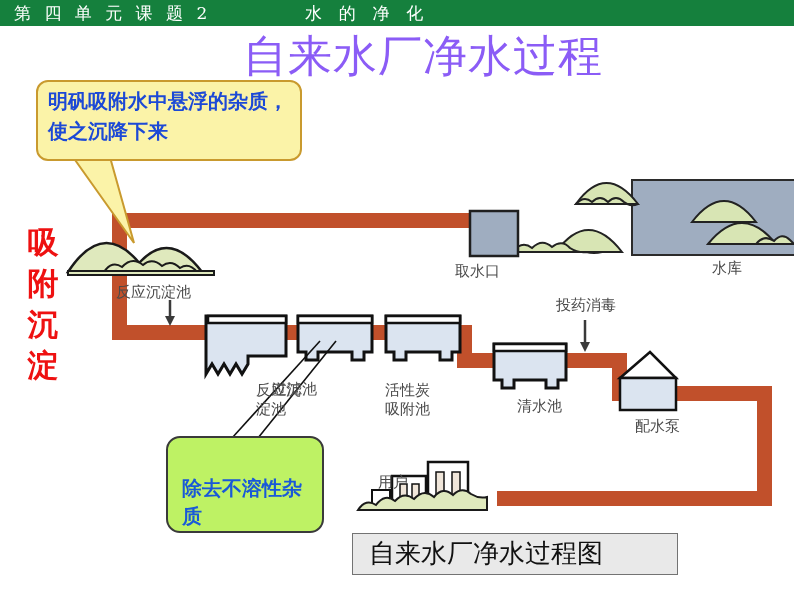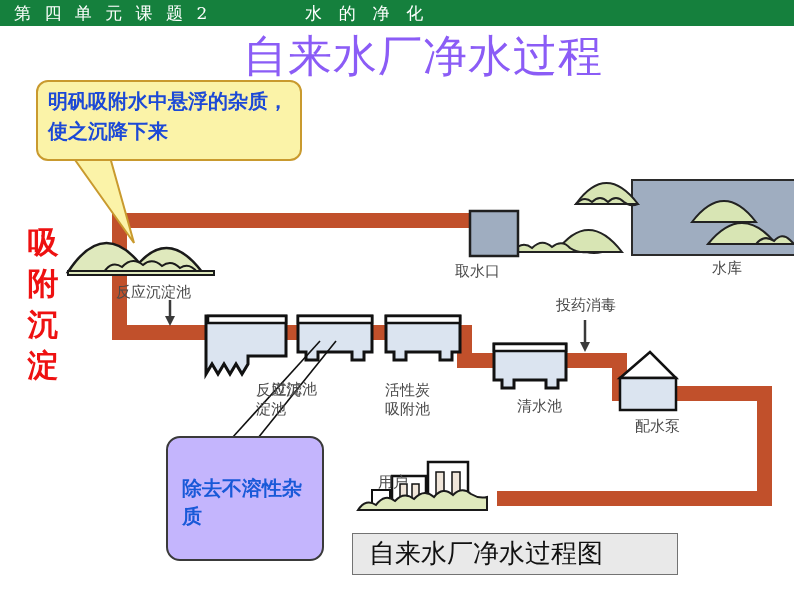--- a/index.html
+++ b/index.html
@@ -48,22 +48,22 @@
   }
   #callout-yellow .ctext{
     position:absolute;left:10px;top:4px;width:248px;
     color:#1c49d6;font-weight:bold;font-size:20px;line-height:30px;
     font-family:"DejaVu Sans","Liberation Sans",sans-serif;
     letter-spacing:0px;
   }
 
   
   #callout-white{
-    position:absolute;left:166px;top:436px;width:158px;height:125px;
-    background:#c4b5fd;border:2px solid #3a3a3a;border-radius:14px;
+    position:absolute;left:166px;top:436px;width:158px;height:97px;
+    background:#bef264;border:2px solid #3a3a3a;border-radius:14px;
     box-sizing:border-box;z-index:40;
   }
   #callout-white .ctext{
     position:absolute;left:14px;top:36px;width:134px;
     color:#1959d8;font-weight:bold;font-size:20px;line-height:28px;
     font-family:"DejaVu Sans","Liberation Sans",sans-serif;
   }
 
   
   #label-jingzhi{

